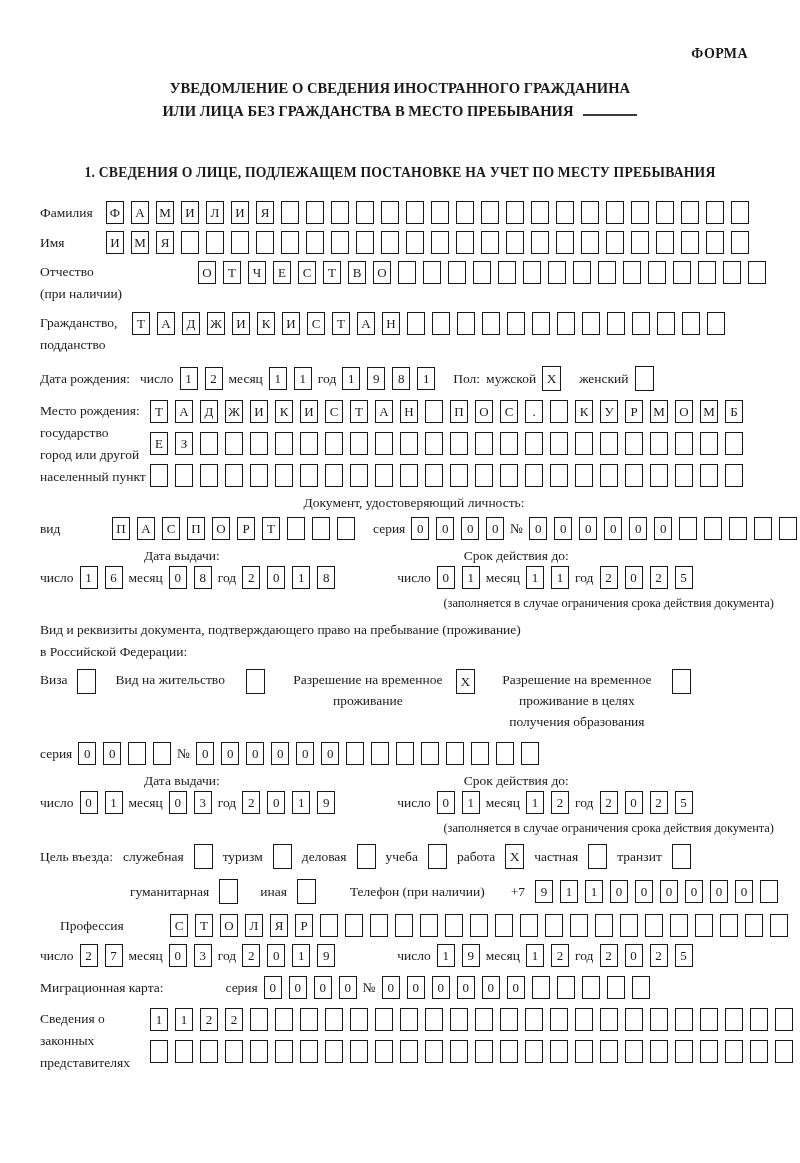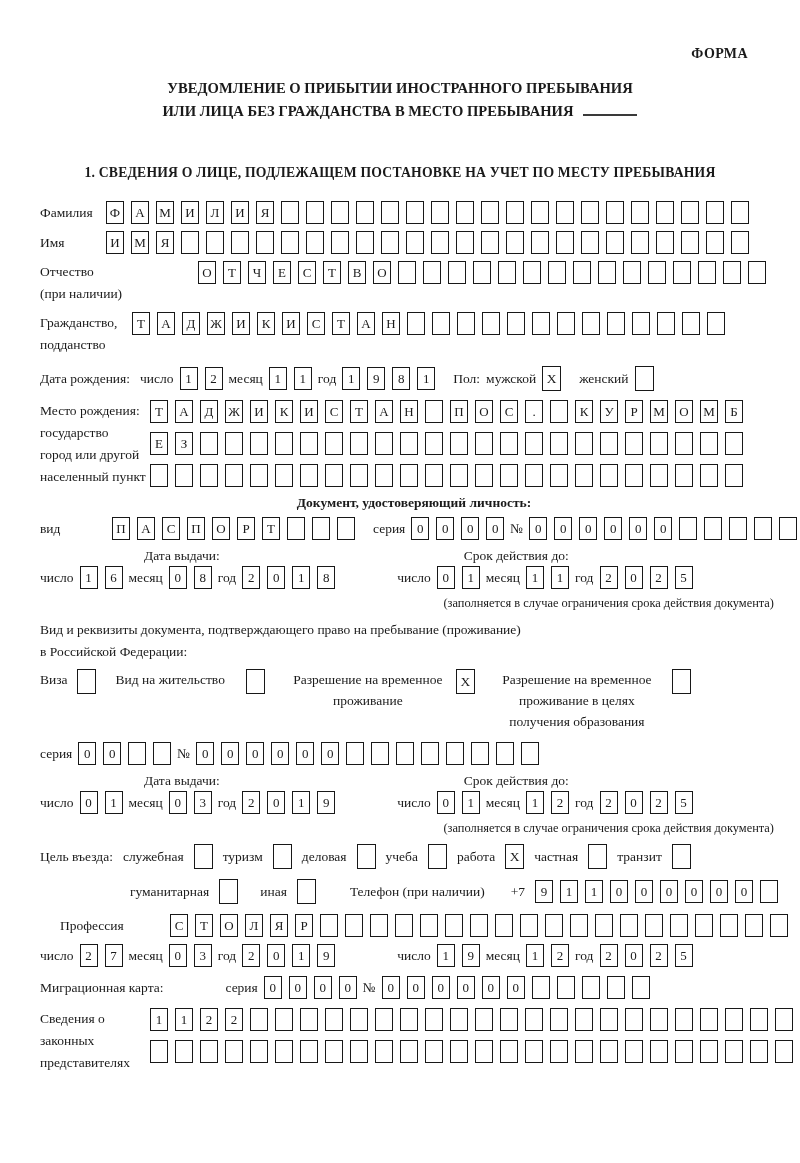--- a/index.html
+++ b/index.html
@@ -28,21 +28,21 @@
     border:1.7px solid #181818;display:flex;align-items:center;justify-content:center;
     font-size:13px;background:#fff;
   }
   .chk{
     flex:0 0 19px;width:19px;height:25px;box-sizing:border-box;
     border:1.7px solid #181818;display:inline-flex;align-items:center;justify-content:center;
     font-size:13.5px;background:#fff;
   }
   .stack{display:flex;flex-direction:column;gap:9px;}
   .dg{display:flex;align-items:center;gap:6px;}
-  .center-b{text-align:center;font-weight:bold;margin:4px 0 6px 0;}
+  .center-b{text-align:center;font-weight:normal;margin:4px 0 6px 0;}
   .hdrrow{display:flex;margin:8px 0 2px 0;}
   .hp1{margin-left:104px;} .hp2{margin-left:244px;}
   .note{text-align:right;padding-right:14px;font-size:12.4px;margin:1px 0 8px 0;}
   .para{line-height:22px;margin:4px 0 2px 0;}
   .optrow{display:flex;align-items:flex-start;margin:6px 0 10px 0;}
   .opt{display:flex;align-items:flex-start;gap:9px;}
   .opt .txt{line-height:21px;}
   .opt .ctr{text-align:center;}
   .wb158{width:158px;} .wb172{width:172px;}
   .ml12{margin-left:12px;} .ml16{margin-left:16px;} .ml20{margin-left:20px;} .ml24{margin-left:24px;}
@@ -52,21 +52,21 @@
 </style>
 </head>
 <body>
 
 <div class="page">
 
 
   <div class="forma">ФОРМА</div>
 
   <div class="title">
-    <div>УВЕДОМЛЕНИЕ О ПРИБЫТИИ ИНОСТРАННОГО ПРЕБЫВАНИЯ</div>
+    <div>УВЕДОМЛЕНИЕ О СВЕДЕНИЯ ИНОСТРАННОГО ГРАЖДАНИНА</div>
     <div>
       <span>ИЛИ ЛИЦА БЕЗ ГРАЖДАНСТВА В МЕСТО ПРЕБЫВАНИЯ</span><span class="blank-line"></span>
     </div>
   </div>
 
   <div class="sec">1. СВЕДЕНИЯ О ЛИЦЕ, ПОДЛЕЖАЩЕМ ПОСТАНОВКЕ НА УЧЕТ ПО МЕСТУ ПРЕБЫВАНИЯ</div>
 
   <div class="fbody">
 
     <div class="frow">

